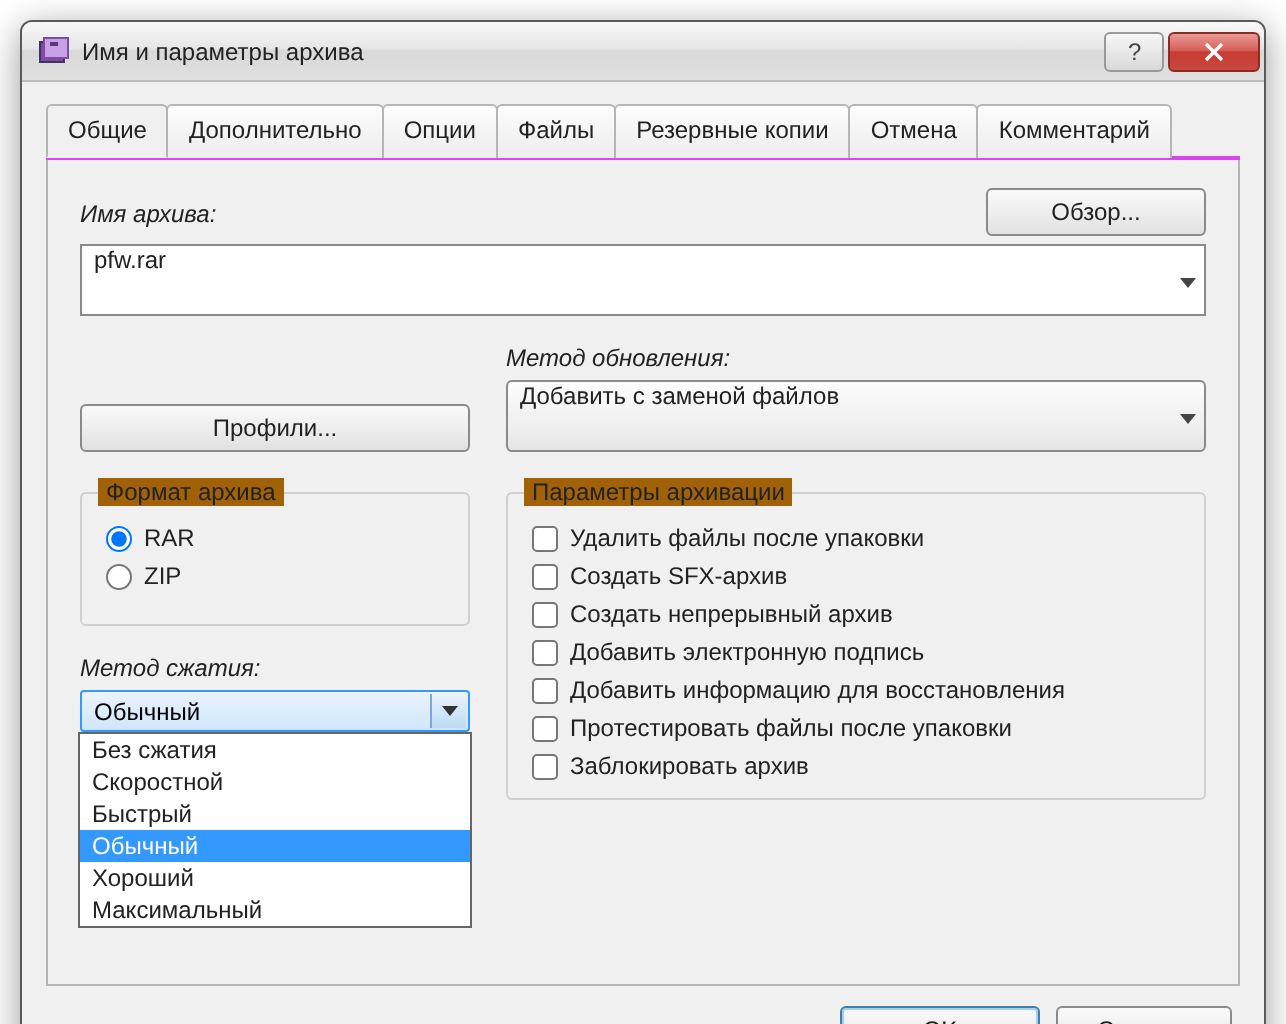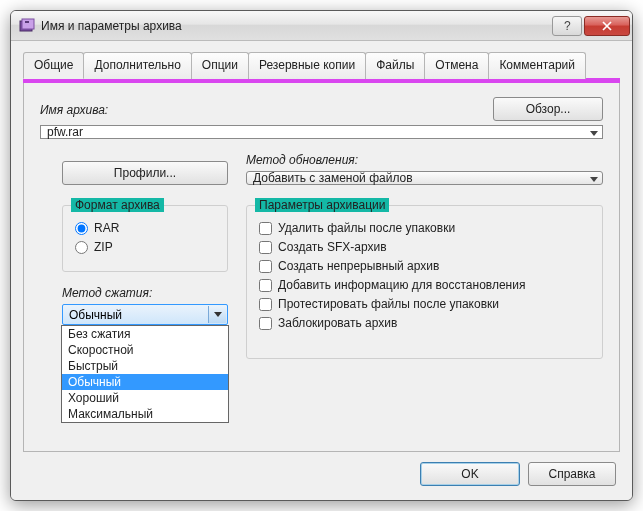--- a/index.html
+++ b/index.html
@@ -7,37 +7,37 @@
 .window { width: 623px; border: 1px solid #5a5a5a; border-radius: 6px; overflow: hidden; box-shadow: 0 4px 18px rgba(0,0,0,0.4); background: #f0f0f0; }
 .titlebar { height: 30px; background: linear-gradient(to bottom, #f8f8f8 0%, #e6e6e6 45%, #d8d8d8 50%, #e0e0e0 100%); display: flex; align-items: center; padding: 0 2px 0 8px; border-bottom: 1px solid #bbb; }
 .titlebar .app-icon { width: 16px; height: 16px; margin-right: 6px; }
 .titlebar .title { flex: 1; color: #222; }
 .titlebar .win-btns { display: flex; gap: 0; }
 .titlebar .win-btn { width: 30px; height: 20px; border: 1px solid #999; background: linear-gradient(to bottom, #f6f6f6, #d9d9d9); border-radius: 3px; display:flex; align-items:center; justify-content:center; margin-left:2px; }
 .titlebar .win-btn.help { width: 30px; }
 .titlebar .win-btn.close { width: 46px; background: linear-gradient(to bottom, #e79a94 0%, #d8605a 45%, #c63c32 50%, #c94840 100%); border-color: #8a2c25; }
 .titlebar .win-btn.close svg path { stroke: #fff; }
 .body { padding: 10px 12px 12px; background: #f0f0f0; }
-.tabs { display: flex; border-bottom: 5px solid #d946ef; margin-bottom: 0; }
+.tabs { display: flex; border-bottom: 2px solid #d946ef; margin-bottom: 0; }
 .tab { padding: 5px 10px 6px; border: 1px solid #b5b5b5; border-bottom: none; background: linear-gradient(to bottom, #fdfdfd, #ececec); margin-right: -1px; border-radius: 3px 3px 0 0; cursor: default; position: relative; top: 1px; color: #222; }
 .tab.active { background: #f0f0f0; border-bottom: 1px solid #f0f0f0; top: 1px; z-index: 2; }
 .tab-content { border: 1px solid #b5b5b5; border-top: none; padding: 14px 16px 16px; background: #f0f0f0; }
 .row { display: flex; align-items: center; gap: 10px; }
 .label { color: #222; margin-bottom: 4px; font-style: italic; }
 .btn { height: 24px; padding: 0 20px; border: 1px solid #8a8a8a; border-radius: 3px; background: linear-gradient(to bottom, #fafafa, #e1e1e1); cursor: default; display:inline-flex; align-items:center; justify-content:center; color:#222; }
 .btn.wide { width: 170px; }
-.combo { height: 14px; border: 1px solid #8a8a8a; background: #fff; display: flex; align-items: center; padding: 0 6px; position: relative; color:#222;}
+.combo { height: 36px; border: 1px solid #8a8a8a; background: #fff; display: flex; padding: 0 6px; position: relative; color:#222;}
 .combo .arrow { position: absolute; right: 4px; top: 50%; transform: translateY(-50%); }
 .combo.wide { width: 100%; }
 .combo.grad { background: linear-gradient(to bottom, #fdfdfd, #e6e6e6); border-radius: 3px;}
 .fieldset { border: 1px solid #cfcfcf; border-radius: 3px; padding: 10px 12px 12px; position: relative; margin-top: 6px; }
-.fieldset .legend { position: absolute; top: -8px; left: 8px; background: #14b8a6; padding: 0 4px; color: #222; }
+.fieldset .legend { position: absolute; top: -8px; left: 8px; background: #a16207; padding: 0 4px; color: #222; }
 .radio-row, .check-row { display: flex; align-items: center; gap: 6px; margin: 5px 0; color:#222; }
 input[type=radio], input[type=checkbox] { margin: 0; width: 13px; height: 13px; }
-.left-col { width: 166px; flex-shrink: 0; margin-left: 22px; }
+.left-col { width: 195px; flex-shrink: 0; }
 .right-col { flex: 1; }
 .cols { display: flex; gap: 18px; align-items: flex-start; }
 .dropdown-open { border: 1px solid #3399ff; background: linear-gradient(to bottom,#eaf3fc,#cfe6fb); height: 21px; display: flex; align-items: center; padding: 0 6px; position: relative; border-radius: 2px;}
 .dropdown-open .arrow-box { position:absolute; right:1px; top:1px; bottom:1px; width:18px; border-left:1px solid #7aa9d8; display:flex;align-items:center;justify-content:center; background: linear-gradient(to bottom,#eaf3fc,#bcdaf5);}
 .dropdown-list { position: absolute; top: 100%; left: -1px; right: -1px; background: #fff; border: 1px solid #666; z-index: 10; }
 .dropdown-list .opt { padding: 1px 6px; color:#222; }
 .dropdown-list .opt.sel { background: #3399ff; color: #fff; }
 .footer { display: flex; justify-content: flex-end; gap: 8px; padding: 10px 4px 2px; }
 .btn.default { border: 1px solid #3c7fb1; box-shadow: 0 0 0 1px #a6d0e8 inset; }
 .arrow-svg { width:8px; height:5px; }
@@ -70,22 +70,22 @@
       </div>
     </div>
   </div>
 
   <div class="body">
 
     <div class="tabs">
       <div class="tab active">Общие</div>
       <div class="tab">Дополнительно</div>
       <div class="tab">Опции</div>
+      <div class="tab">Файлы</div>
       <div class="tab">Резервные копии</div>
-      <div class="tab">Файлы</div>
       <div class="tab">Отмена</div>
       <div class="tab">Комментарий</div>
     </div>
 
     <div class="tab-content">
 
       <div class="row" style="justify-content:space-between; align-items:flex-end;">
         <div class="label">Имя архива:</div>
         <div class="btn" style="width:110px">Обзор...</div>
       </div>
@@ -141,33 +141,37 @@
               <div class="opt">Быстрый</div>
               <div class="opt sel">Обычный</div>
               <div class="opt">Хороший</div>
               <div class="opt">Максимальный</div>
             </div>
           </div>
           <div style="height:110px"></div>
         </div>
 
         <div class="right-col">
-          <div class="fieldset" style="padding-bottom:23px">
+          <div class="fieldset" style="padding-bottom:4px">
             <div class="legend">Параметры архивации</div>
             <label class="check-row">
                 <input type="checkbox" style="">
                 <span>Удалить файлы после упаковки</span>
               </label>
             <label class="check-row">
                 <input type="checkbox" style="">
                 <span>Создать SFX-архив</span>
               </label>
             <label class="check-row">
                 <input type="checkbox" style="">
                 <span>Создать непрерывный архив</span>
+              </label>
+            <label class="check-row">
+                <input type="checkbox" style="">
+                <span>Добавить электронную подпись</span>
               </label>
             <label class="check-row">
                 <input type="checkbox" style="">
                 <span>Добавить информацию для восстановления</span>
               </label>
             <label class="check-row">
                 <input type="checkbox" style="">
                 <span>Протестировать файлы после упаковки</span>
               </label>
             <label class="check-row">

